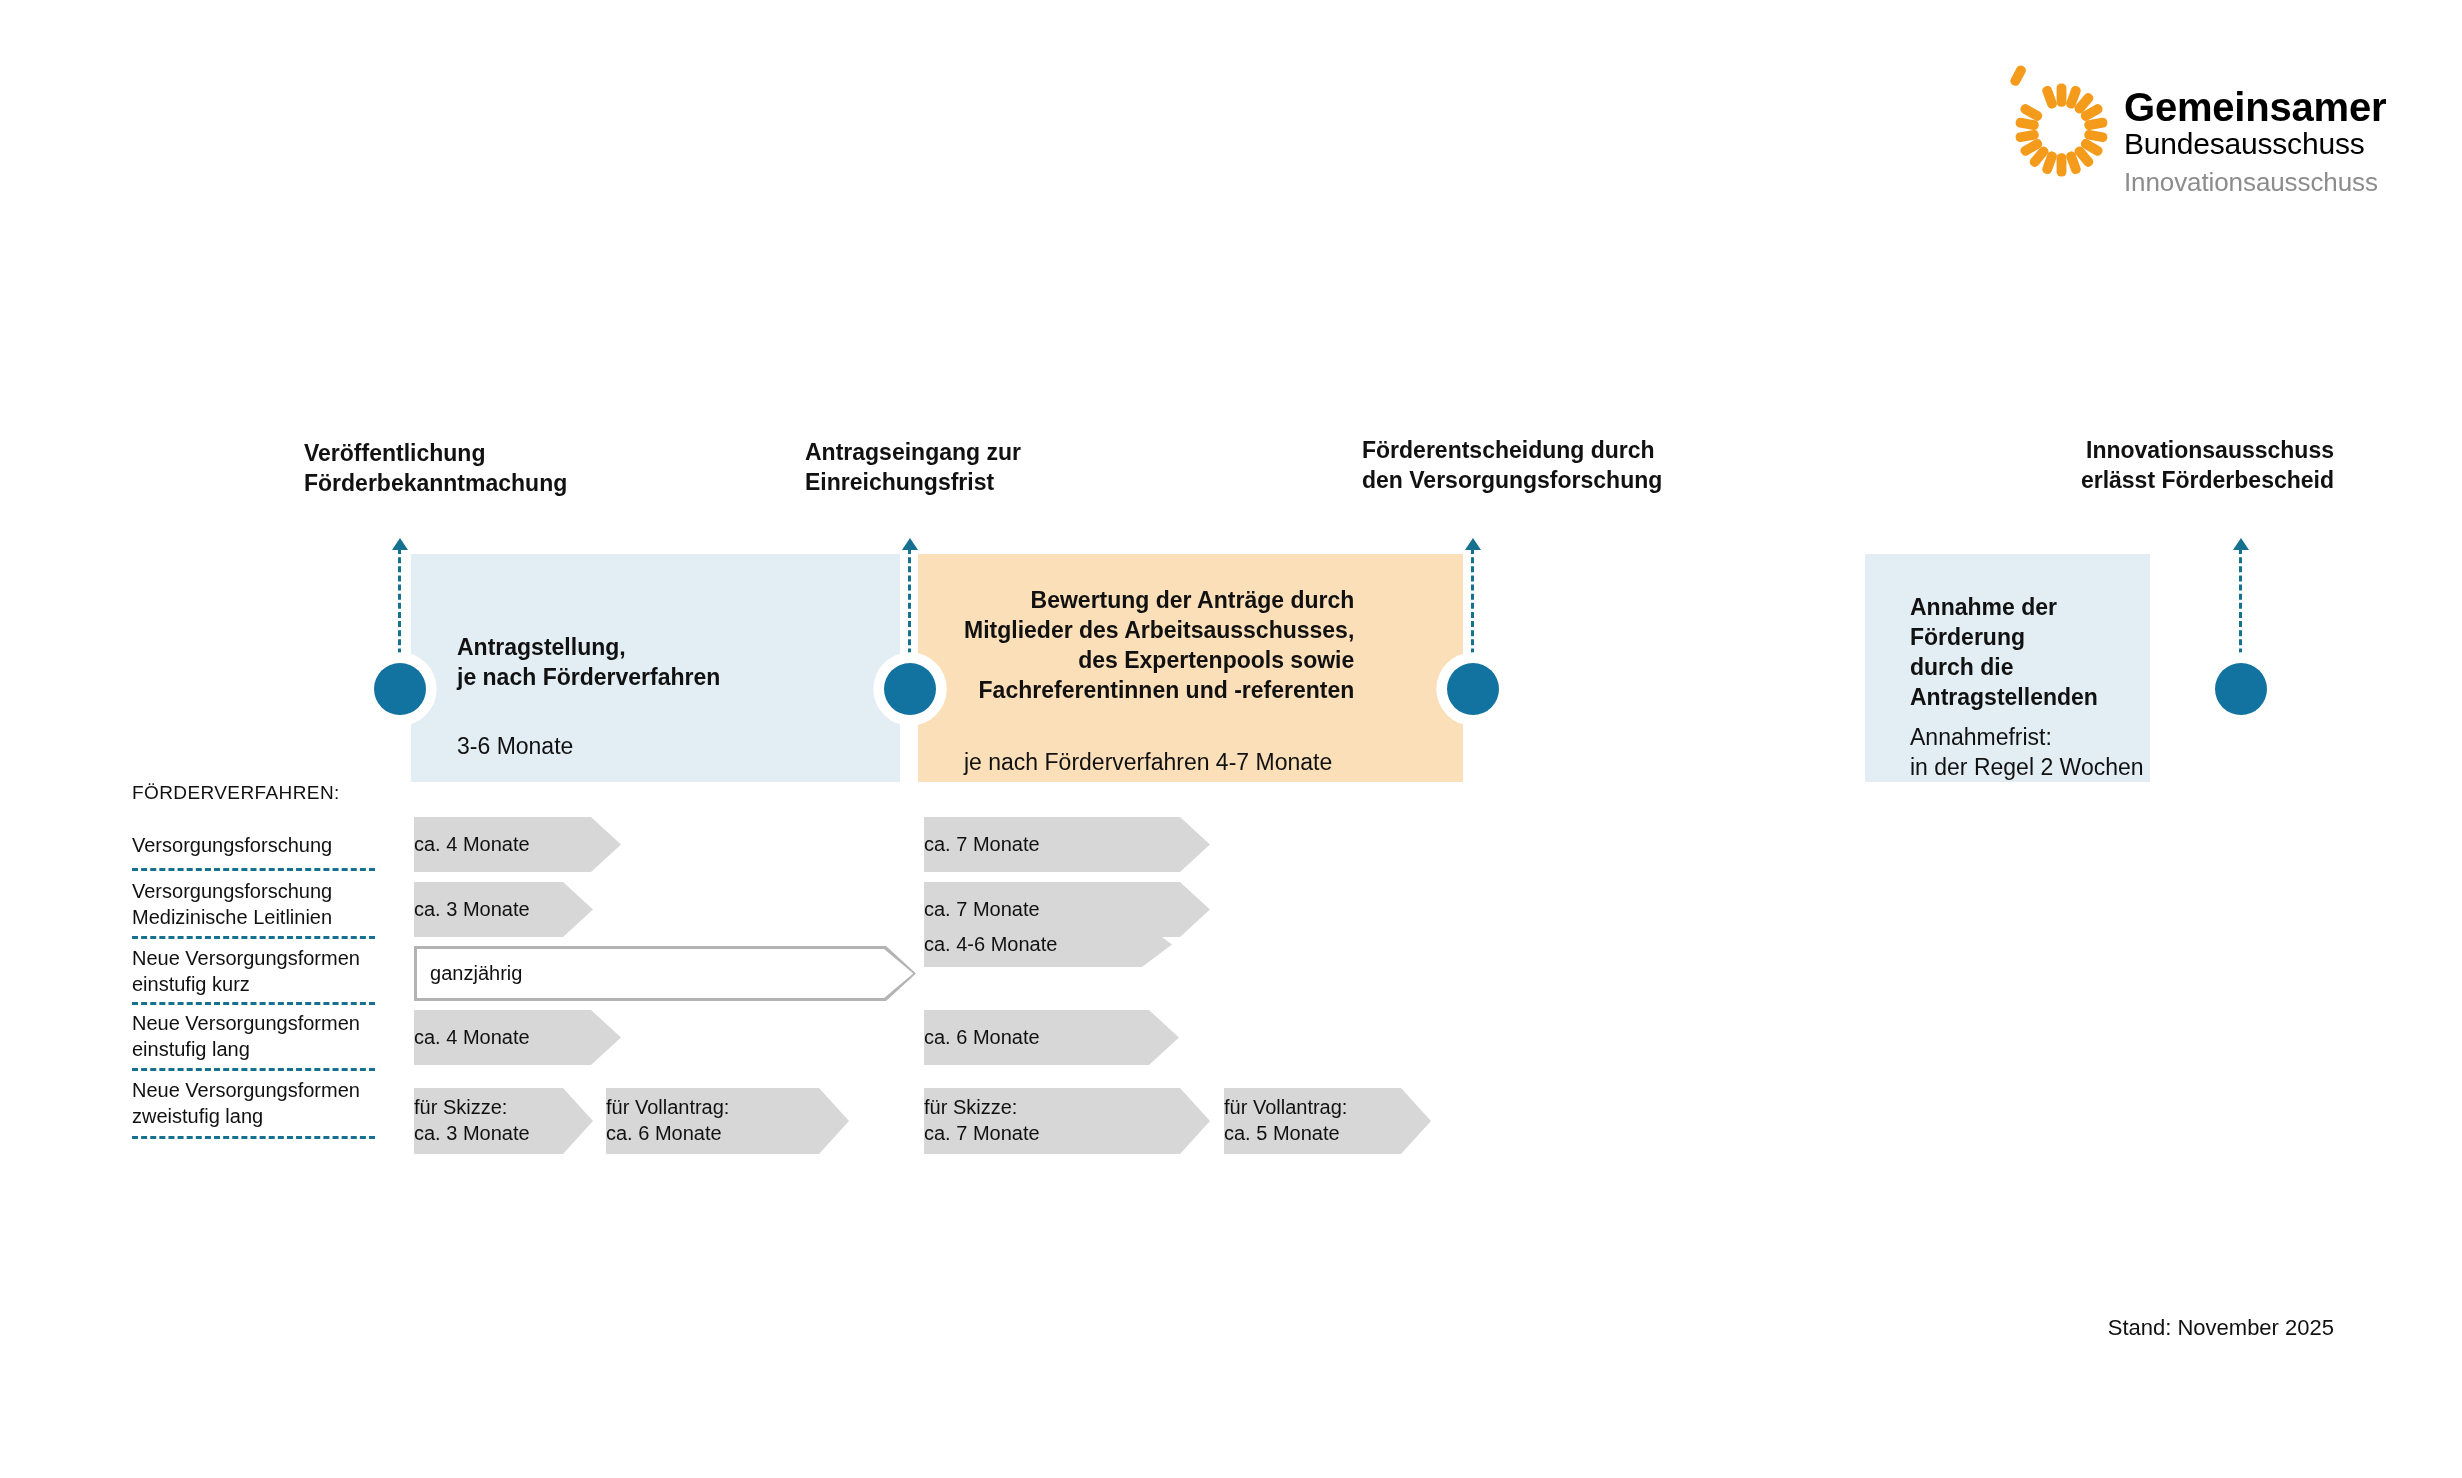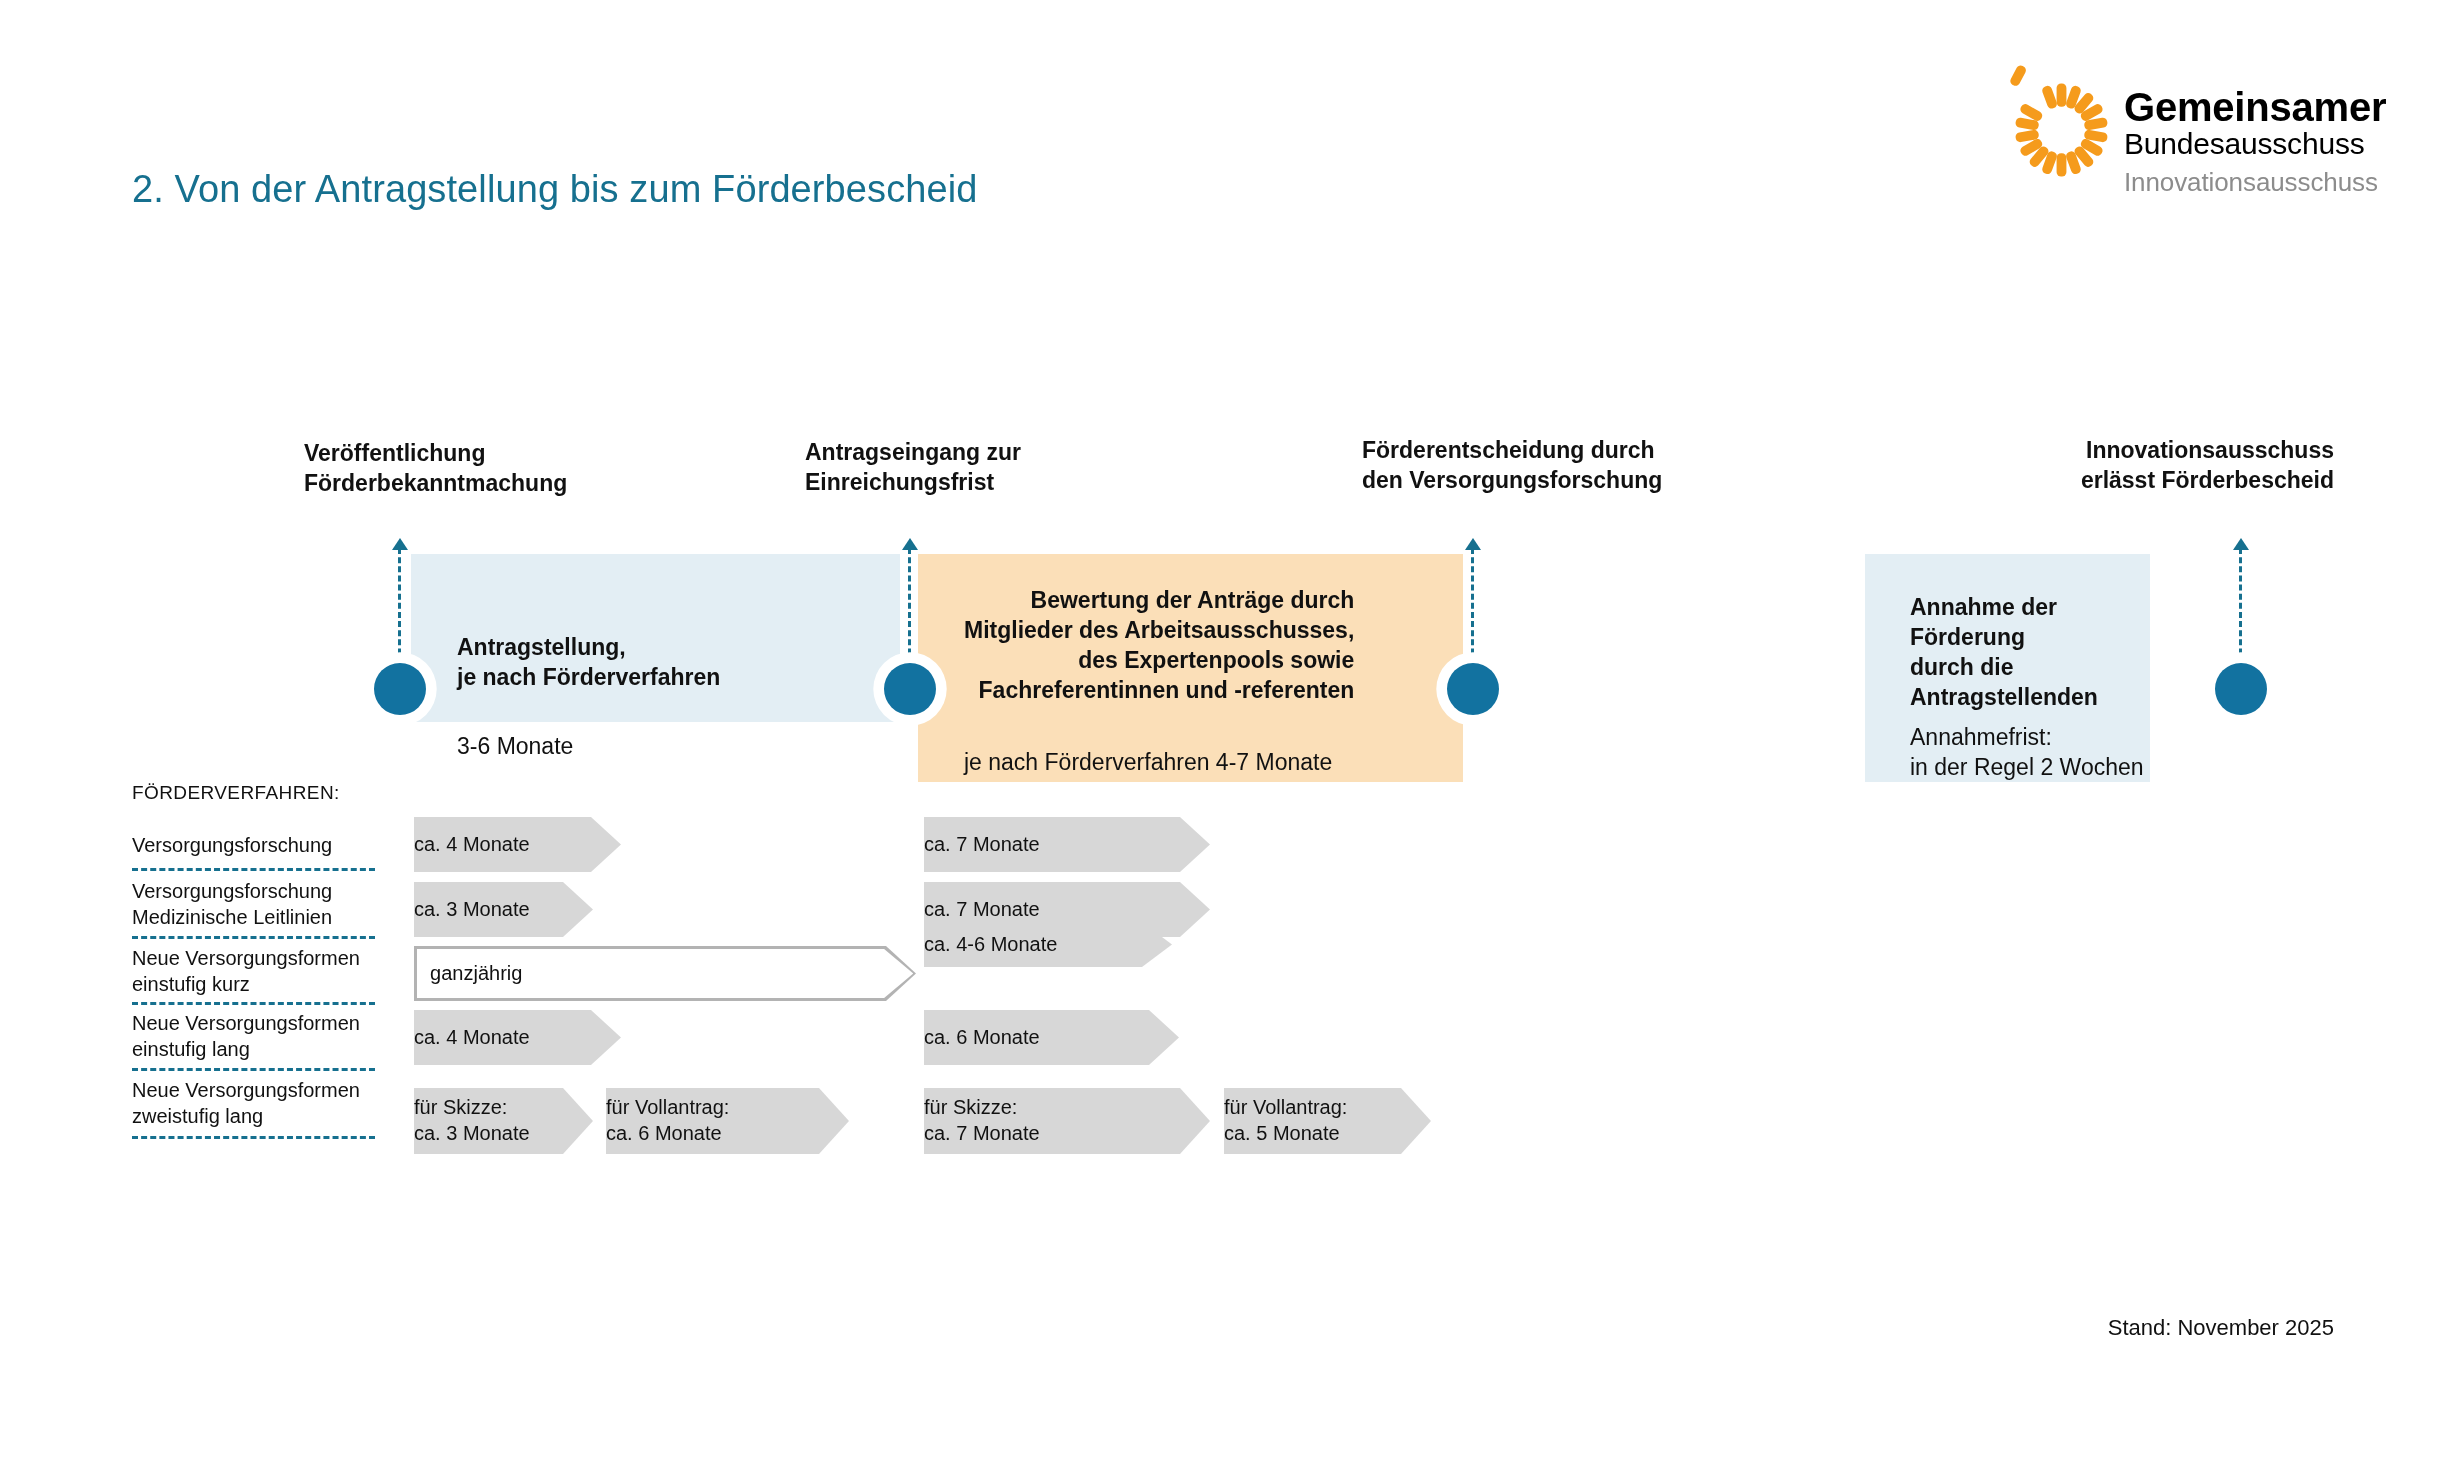--- a/index.html
+++ b/index.html
@@ -97,21 +97,20 @@
   #footer-date{
     position:absolute;right:128px;top:1315px;
     font-size:22px;font-weight:400;color:#111;white-space:nowrap;
   }
 </style>
 </head>
 <body>
 
 <div class="stage">
 
-  <div id="page-title">2. Von der Antragstellung bis zum Förderbescheid</div>
 
   <div id="logo">
     <svg id="logo-mark" viewBox="0 0 160 160">
       <g fill="#F59B1C">
         <rect x="74.5" y="33" width="11" height="26" rx="5" transform="rotate(0 80 46)"></rect>
         <rect x="74.5" y="33" width="11" height="26" rx="5" transform="rotate(20 80 85)"></rect>
         <rect x="74.5" y="33" width="11" height="26" rx="5" transform="rotate(40 80 85)"></rect>
         <rect x="74.5" y="33" width="11" height="26" rx="5" transform="rotate(60 80 85)"></rect>
         <rect x="74.5" y="33" width="11" height="26" rx="5" transform="rotate(80 80 85)"></rect>
         <rect x="74.5" y="33" width="11" height="26" rx="5" transform="rotate(100 80 85)"></rect>
@@ -146,21 +145,21 @@
   </div>
   <div class="ms-label" style="left:1362px;top:436px;">
     <div>Förderentscheidung durch</div>
     <div>den Versorgungsforschung</div>
   </div>
   <div class="ms-label" style="right:128px;top:436px;text-align:right;">
     <div>Innovationsausschuss</div>
     <div>erlässt Förderbescheid</div>
   </div>
 
-  <div class="phase" style="left:411px;top:554px;width:489px;height:168px;background:#E3EEF4;">
+  <div class="phase" style="left:411px;top:554px;width:489px;height:228px;background:#E3EEF4;">
     <div class="p-head" style="position:absolute;left:46px;top:78px;white-space:pre-line;">Antragstellung,
 je nach Förderverfahren</div>
     <div class="p-sub" style="position:absolute;left:46px;top:163px;white-space:pre-line;">3-6 Monate</div>
   </div>
 
   <div class="phase" style="left:918px;top:554px;width:545px;height:228px;background:#FBDFB8;text-align:right;">
     <div class="p-head" style="position:absolute;left:46px;top:31px;white-space:pre-line;">Bewertung der Anträge durch
 Mitglieder des Arbeitsausschusses,
 des Expertenpools sowie
 Fachreferentinnen und -referenten</div>

